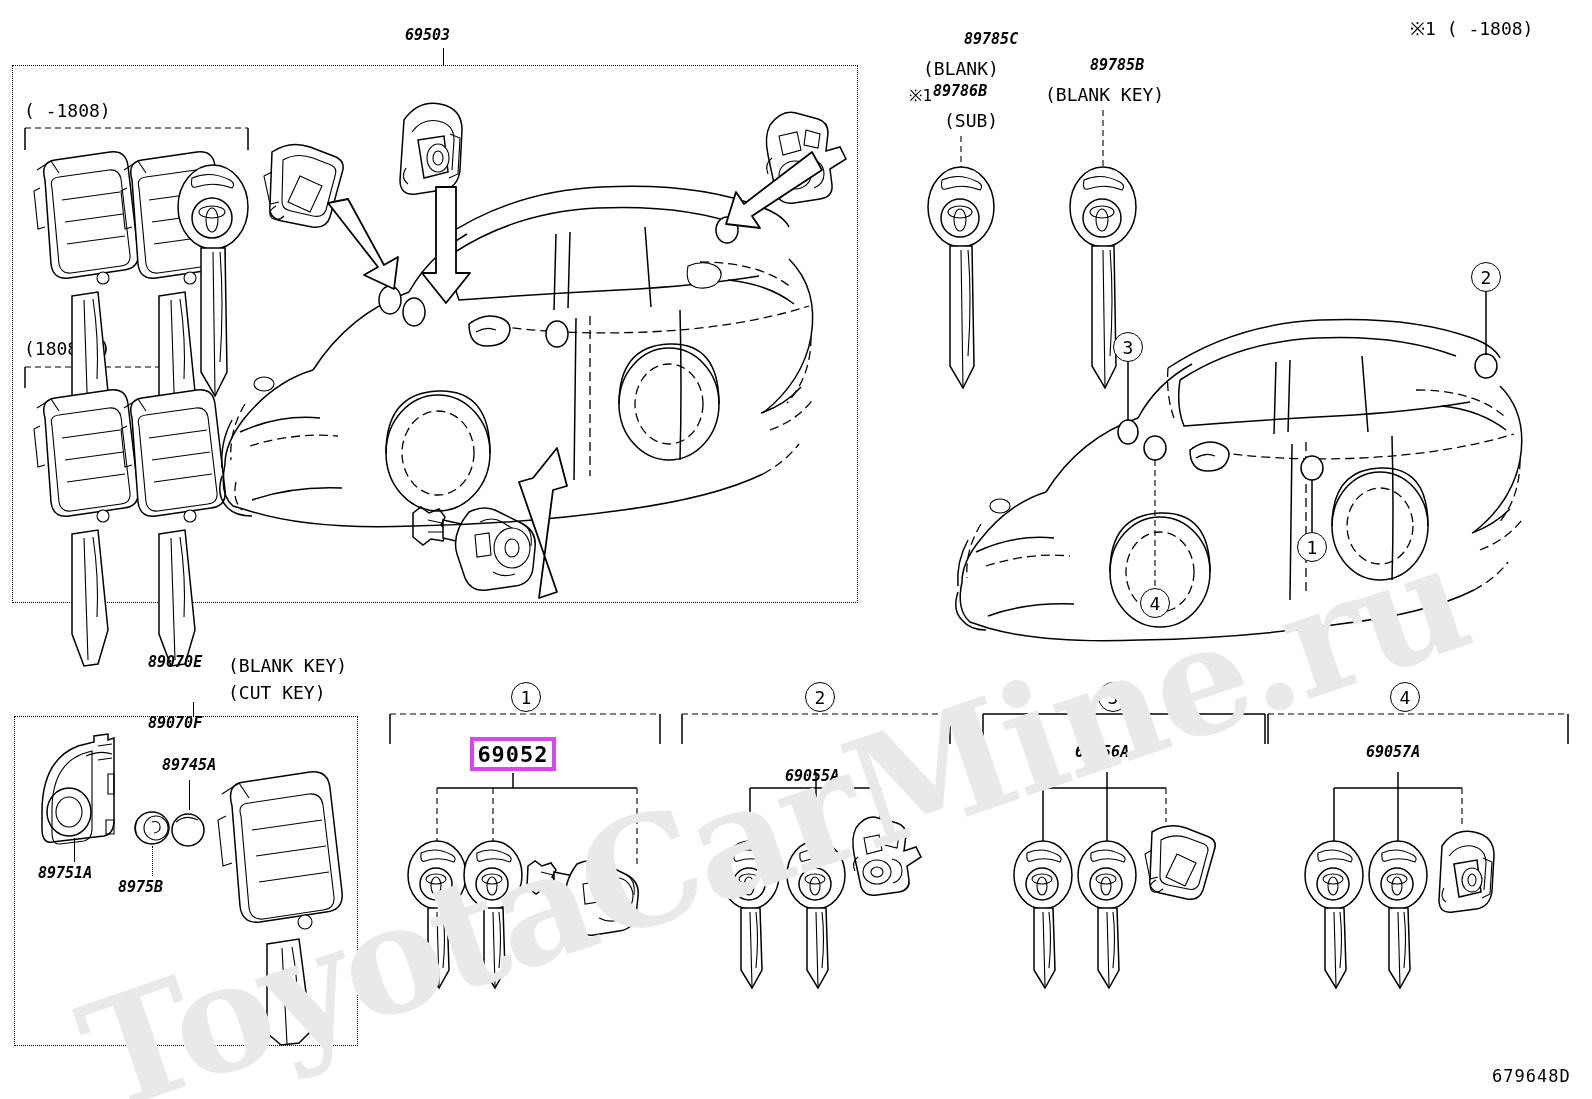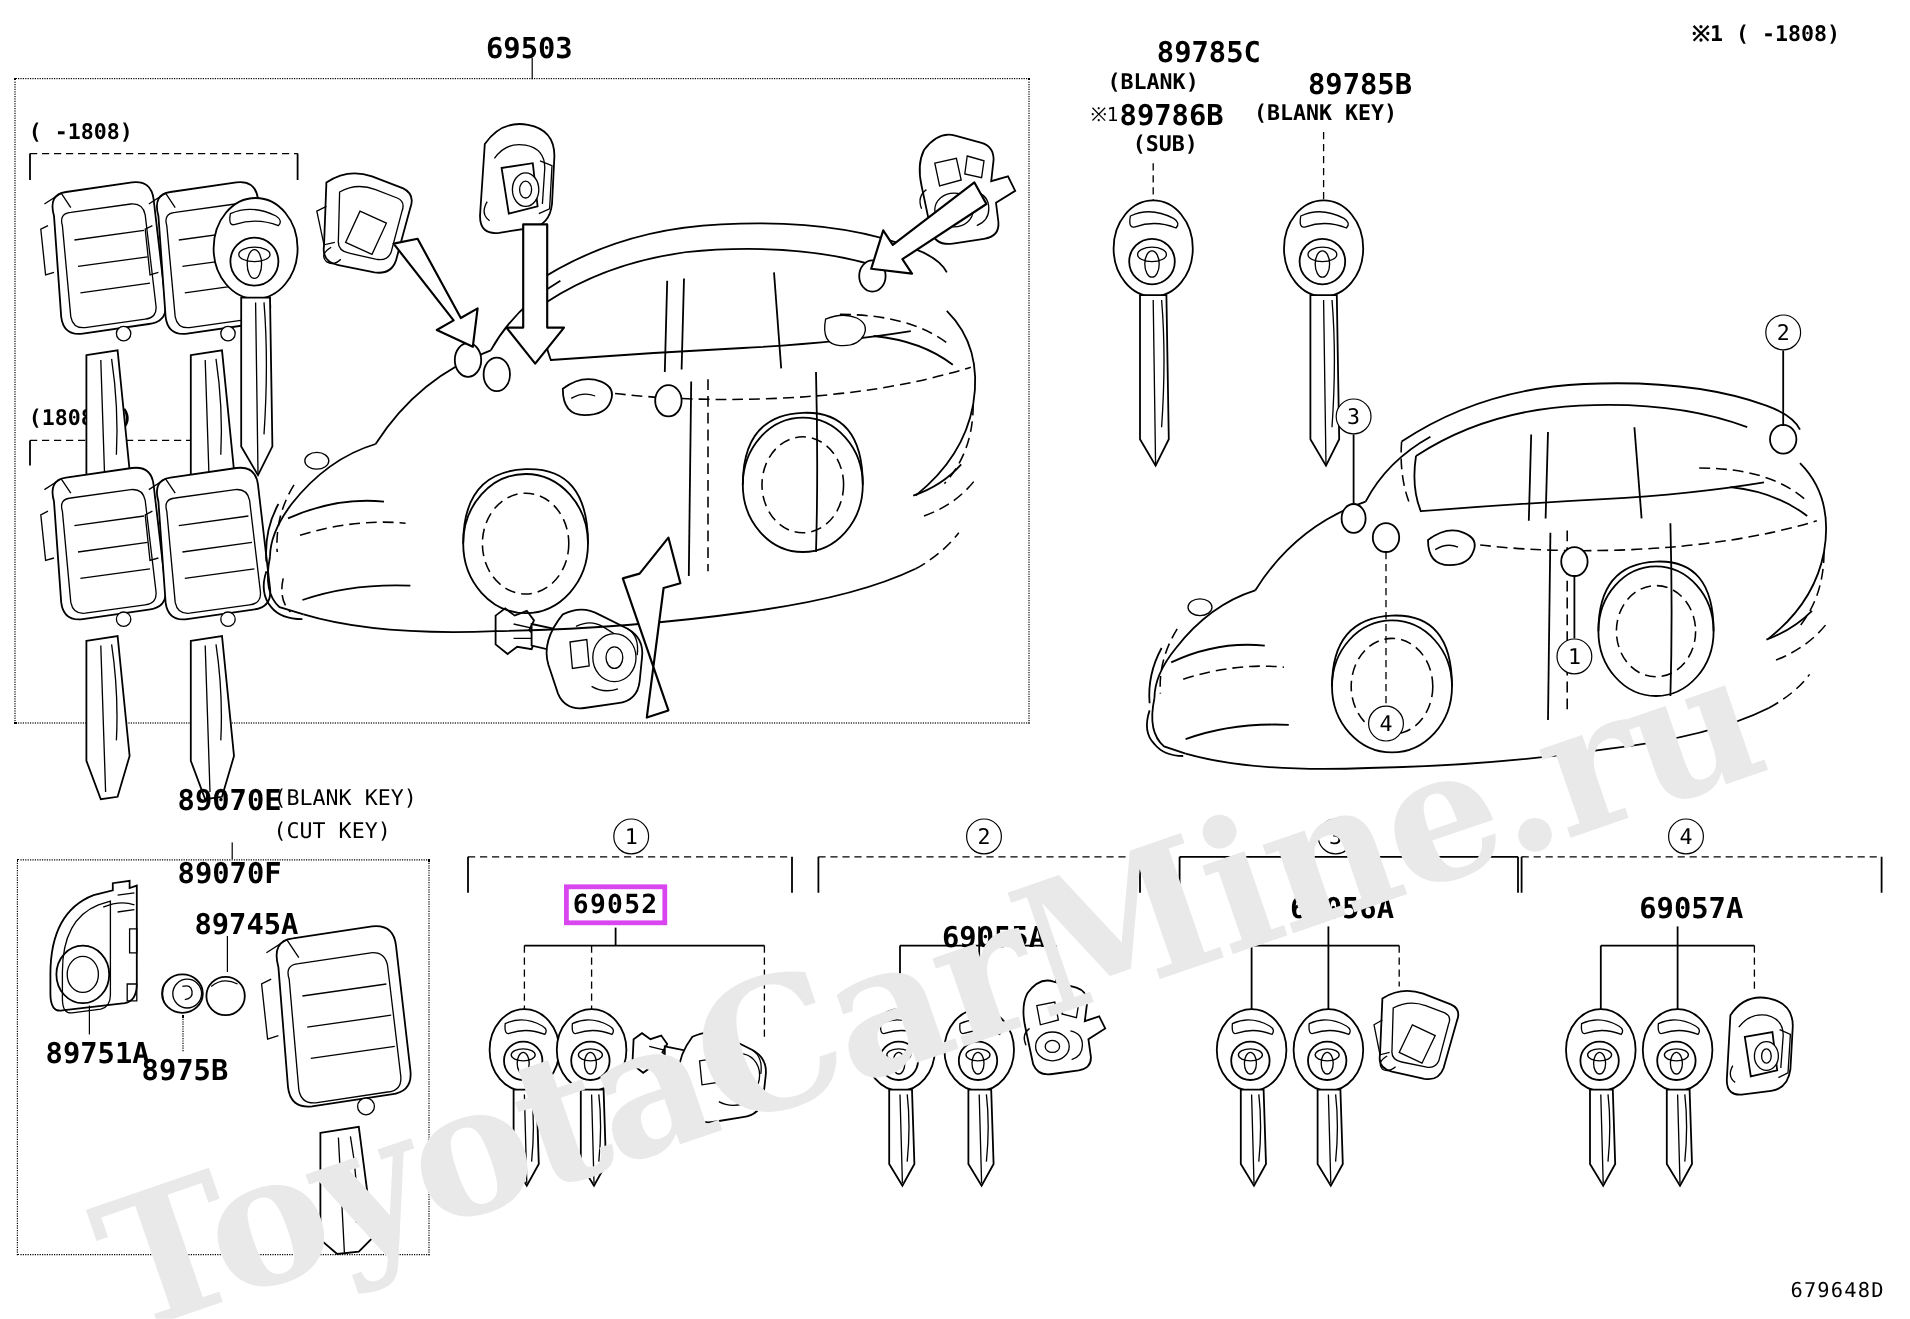--- a/index.html
+++ b/index.html
@@ -13,22 +13,22 @@
       pointer-events:none;z-index:5;}
   .wm-text{position:absolute;white-space:nowrap;color:#e9e9e9;
       font-family:"DejaVu Serif", serif;font-weight:700;
       font-size:150px;letter-spacing:-4px;
       transform:rotate(-19deg);transform-origin:left top;}
 
   
   .lbl{position:absolute;white-space:nowrap;
        font-family:"DejaVu Sans Mono","Liberation Mono",monospace;
        font-weight:700;color:#000;line-height:1;}
-  .lbl.pn{font-size:24px;letter-spacing:0px;}
-  .lbl.note{font-size:18px;font-weight:700;letter-spacing:0px;}
+  .lbl.pn{font-size:15px;letter-spacing:0px;font-style:italic;}
+  .lbl.note{font-size:18px;font-weight:400;letter-spacing:0px;}
   .lbl.note-b{font-size:18px;font-weight:400;}
   .lbl.tiny{font-size:16px;font-weight:400;}
   .lbl.code{font-size:17px;font-weight:400;letter-spacing:1px;}
 
   
   .dbox{position:absolute;border:1px dotted #000;box-sizing:border-box;}
   .vline{position:absolute;width:1px;background:#000;}
   .dvline{position:absolute;width:0;border-left:1px dotted #000;}
 
   

